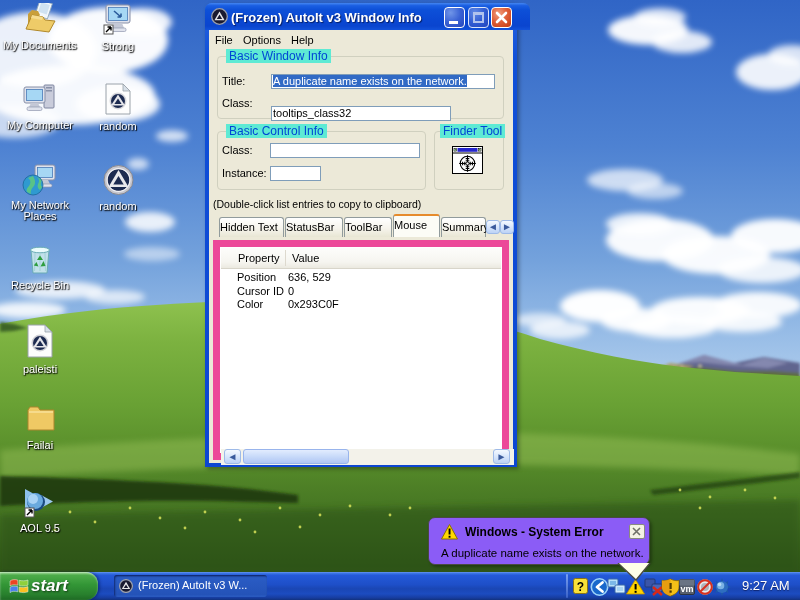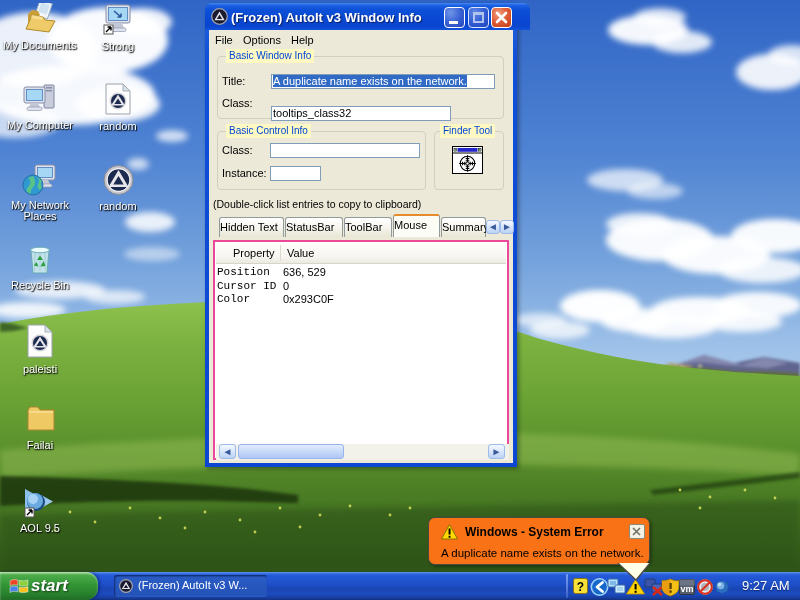--- a/index.html
+++ b/index.html
@@ -16,41 +16,41 @@
   #titlebar{position:absolute;left:0;top:0;width:100%;height:27px;border-radius:7px 7px 0 0;
     background:linear-gradient(180deg,#4486f2 0%,#1a5ee2 10%,#0d50d8 25%,#0a47d2 65%,#0a45cf 85%,#1252da 100%);padding-left:13px;}
   #titletext{position:absolute;left:26px;top:7px;color:#fff;font-weight:bold;font-size:13px;
     text-shadow:1px 1px 1px rgba(0,0,30,.6);letter-spacing:0px;}
   .tbtn{position:absolute;top:4px;width:21px;height:21px;border-radius:4px;border:1px solid #fff;box-sizing:border-box;}
   #btnmin,#btnmax{background:radial-gradient(circle at 30% 25%,#7095e8 0%,#3a62d4 50%,#2446bc 100%);}
   #btnmax{opacity:.85;}
   #btnclose{background:radial-gradient(circle at 35% 30%,#f0a080 0%,#e0603a 45%,#c23a10 100%);}
   #client{position:absolute;left:4px;top:27px;width:304px;height:433px;background:#ece9d8;}
   .gbox{position:absolute;border:1px solid #d0d0bf;border-radius:4px;box-sizing:border-box;}
-  .glabel{position:absolute;top:-8px;left:8px;background:#fef9c3;color:#0046d5;font-size:10px;padding:0 3px;line-height:14px;white-space:nowrap;}
+  .glabel{position:absolute;top:-8px;left:8px;background:#5eead4;color:#0046d5;font-size:12px;padding:0 3px;line-height:14px;white-space:nowrap;}
   .flabel{position:absolute;font-size:11px;color:#000;}
   .tinput{position:absolute;background:#fff;border:1px solid #7f9db9;box-sizing:border-box;font-size:11px;line-height:13px;padding:0 1px;white-space:nowrap;overflow:hidden;}
   
   .tab{position:absolute;height:20px;box-sizing:border-box;border:1px solid #919b9c;border-bottom:none;border-radius:3px 3px 0 0;
     background:linear-gradient(180deg,#ffffff 0%,#f6f4ec 55%,#e8e6d4 100%);font-size:11px;text-align:left;color:#000;}
   .tabsel{background:#fcfcf6;border-top:2px solid #e68b2c;height:23px;z-index:3;}
   
-  #lv{position:absolute;background:#fff;border:2px solid #ec4899;box-sizing:border-box;}
+  #lv{position:absolute;background:#fff;border:7px solid #ec4899;box-sizing:border-box;}
   #lvhead{position:absolute;left:1px;top:1px;right:1px;height:20px;
     background:linear-gradient(180deg,#fdfdfb 0%,#f6f5f0 70%,#ebe9e0 100%);border-bottom:1px solid #d8d5ca;}
   .lvrow{position:absolute;font-size:11px;color:#000;white-space:nowrap;}
   
   #hsb{position:absolute;background:#f3f2ea;}
   .sbtn{position:absolute;width:17px;height:15px;border:1px solid #9ebae8;border-radius:3px;box-sizing:border-box;
     background:linear-gradient(180deg,#f4f9ff 0%,#d8e6fb 50%,#bcd2f6 100%);color:#3a5a9c;font-size:10px;font-weight:bold;
     text-align:center;line-height:13px;}
   #sthumb{position:absolute;left:22px;top:0px;width:106px;height:15px;border:1px solid #98b4ec;border-radius:3px;box-sizing:border-box;
     background:linear-gradient(180deg,#e2ecfe 0%,#c8daf9 50%,#b0c6f4 100%);}
   
-  #balloon{position:absolute;z-index:20;left:428px;top:517px;width:222px;height:48px;background:#f97316;
+  #balloon{position:absolute;z-index:20;left:428px;top:517px;width:222px;height:48px;background:#8b5cf6;
     border:1px solid #4a4a42;border-radius:7px;box-sizing:border-box;box-shadow:2px 2px 3px rgba(0,0,0,.3);}
   
   #taskbar{position:absolute;left:0;top:572px;width:800px;height:28px;
     background:linear-gradient(180deg,#6a96ef 0%,#3a74e4 5%,#2459d8 12%,#1e4fc8 45%,#1a46b4 60%,#1c4cc0 78%,#173da0 92%,#12327e 100%);}
   #startbtn{position:absolute;left:0;top:0;width:98px;height:28px;border-radius:0 12px 12px 0;
     background:linear-gradient(180deg,#8cd084 0%,#4cab49 12%,#339636 45%,#28802d 80%,#1e6a24 100%);
     box-shadow:inset 0 1px 2px rgba(255,255,255,.5), 2px 0 3px rgba(0,20,80,.45);}
   #starttext{position:absolute;left:31px;top:4px;color:#fff;font-weight:bold;font-style:italic;font-size:17px;
     text-shadow:1px 1px 2px rgba(0,0,0,.55);}
   #taskitem{position:absolute;left:114px;top:3px;width:153px;height:22px;border-radius:3px;
@@ -342,21 +342,21 @@
     <div class="tab tabsel" style="left:184px;top:184px;width:47px;line-height:19px;">Mouse</div>
     <div class="sbtn" style="left:277px;top:190px;width:14px;height:14px;line-height:12px;">◄</div>
     <div class="sbtn" style="left:291px;top:190px;width:14px;height:14px;line-height:12px;">►</div>
 
     <div id="lv" style="left:4px;top:210px;width:296px;height:220px;">
       <div id="lvhead">
         <div class="lvrow" style="left:17px;top:4px;">Property</div>
         <div class="lvrow" style="left:71px;top:4px;">Value</div>
         <div class="abs" style="left:64px;top:2px;width:1px;height:16px;background:#ddd9ce;"></div>
       </div>
-      <div class="lvrow" style="left:2px;top:24px;line-height:13.5px;font-family:Liberation Mono, monospace;">Position<br>Cursor ID<br>Color</div>
+      <div class="lvrow" style="left:17px;top:24px;line-height:13.5px;">Position<br>Cursor ID<br>Color</div>
       <div class="lvrow" style="left:68px;top:24px;line-height:13.5px;">636, 529<br>0<br>0x293C0F</div>
       <div id="hsb" style="left:1px;top:202px;width:293px;height:16px;">
         <div class="sbtn" style="left:3px;top:0px;">◄</div>
         <div id="sthumb"></div>
         <div class="sbtn" style="left:272px;top:0px;">►</div>
       </div>
     </div>
   </div>
 </div>
 

